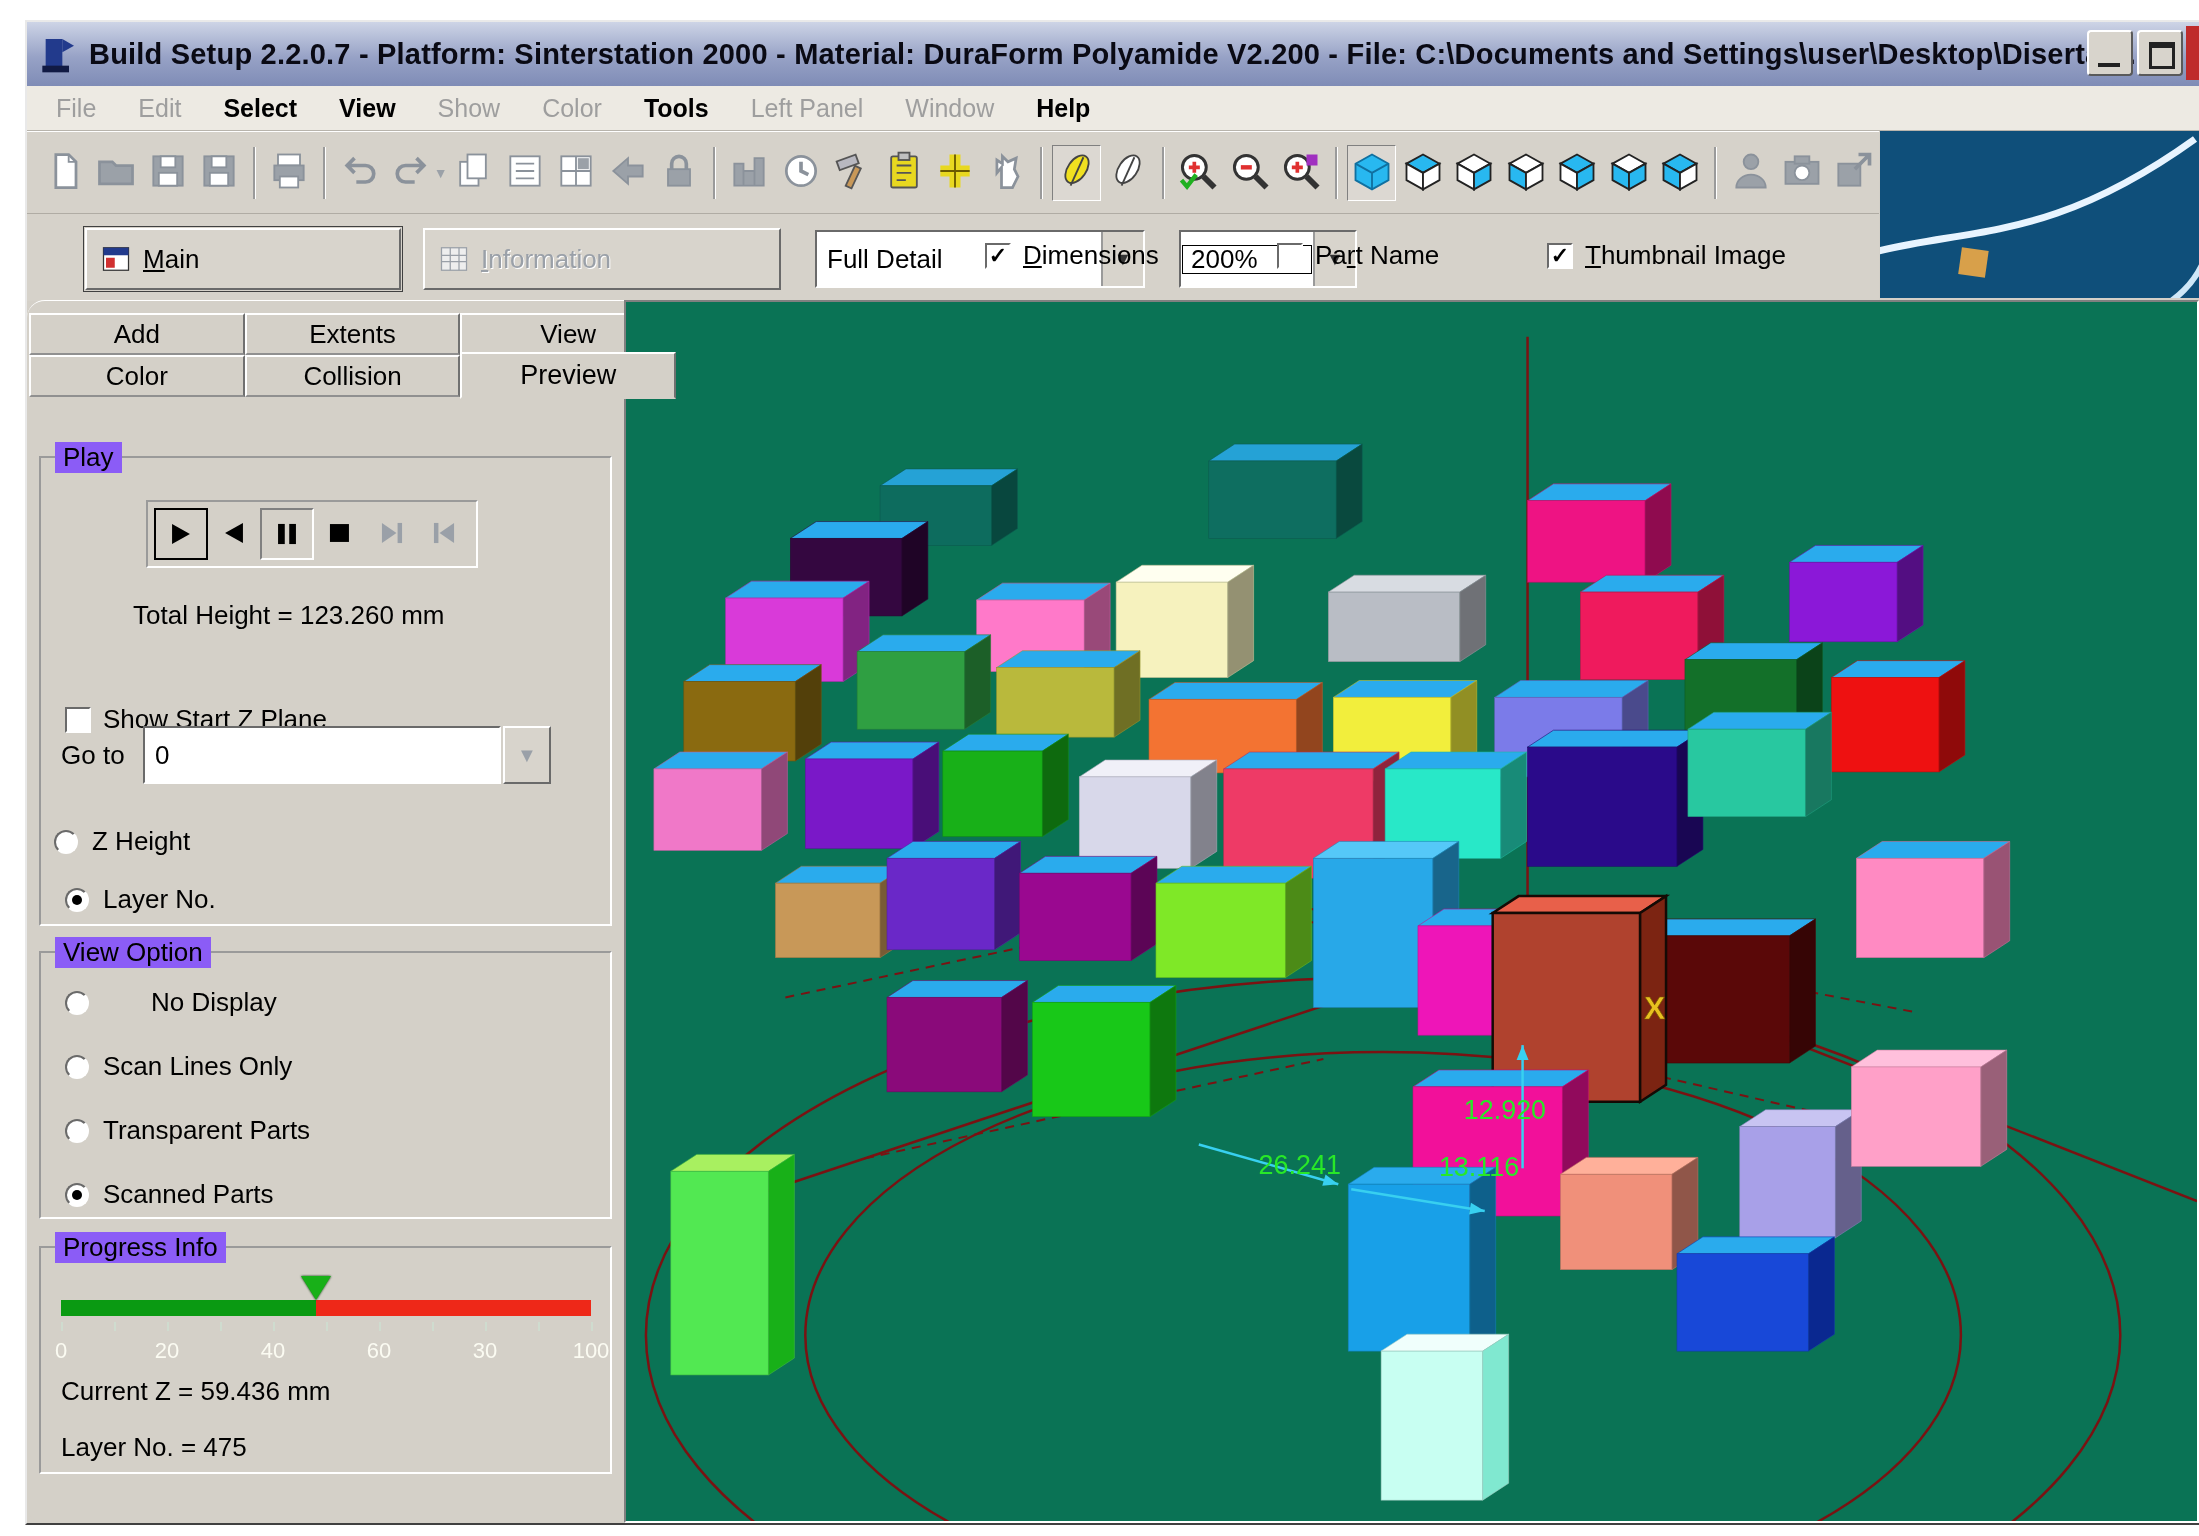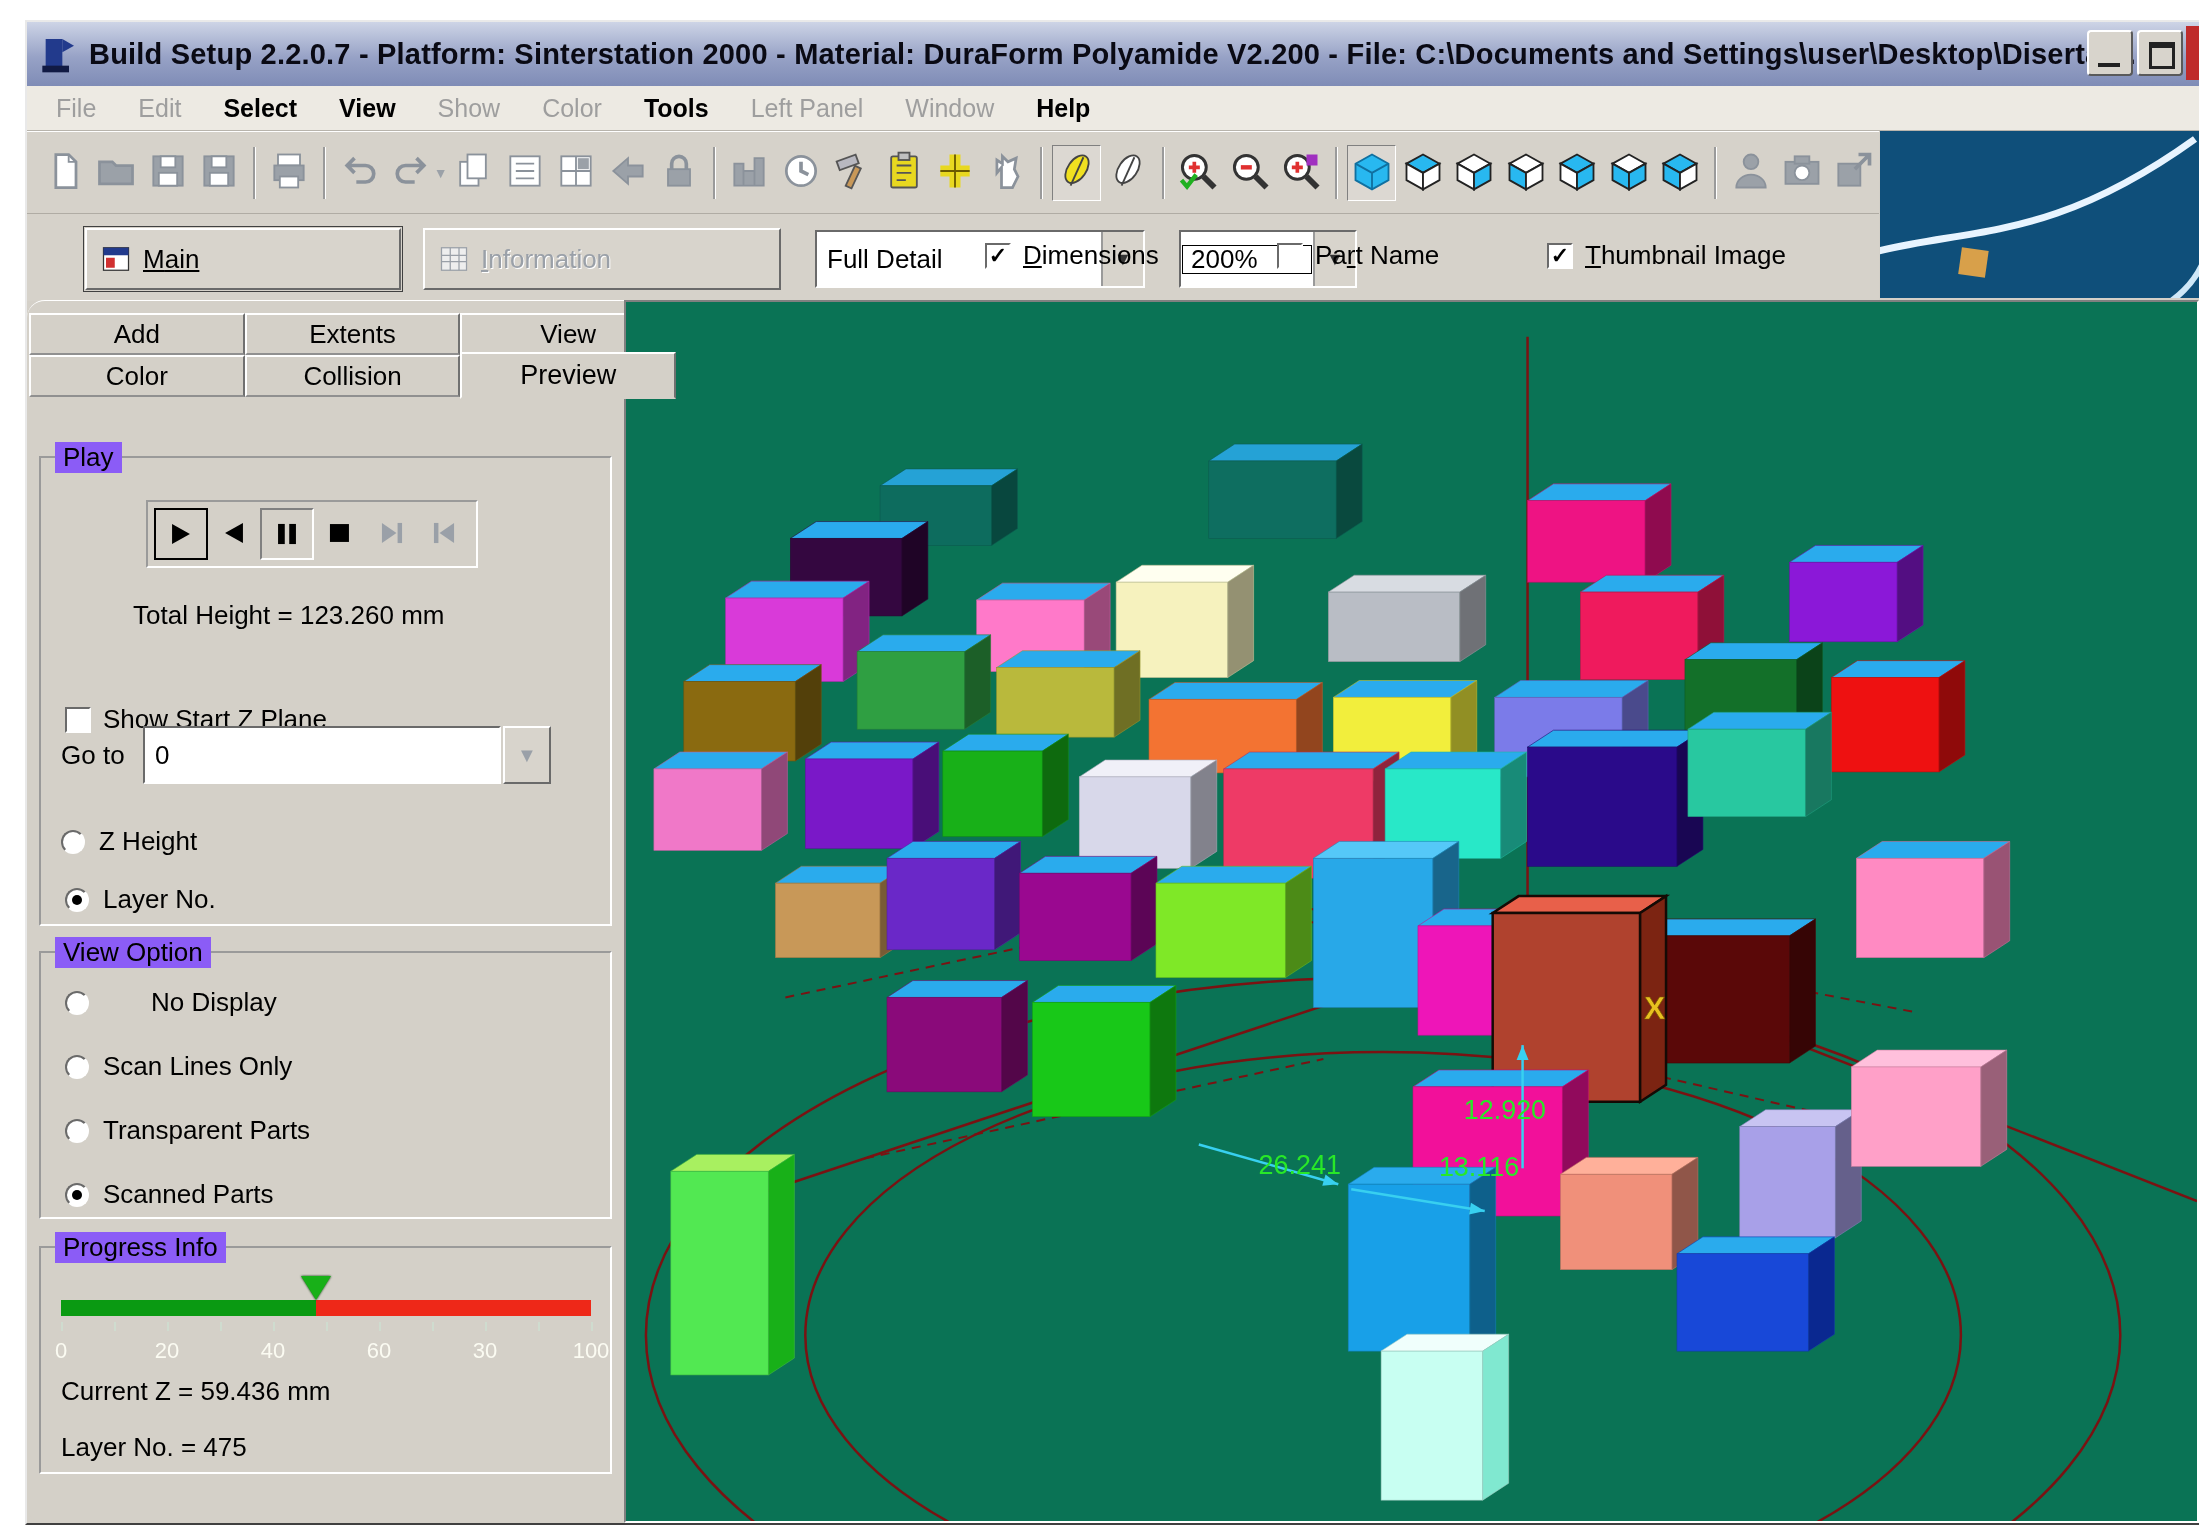--- a/index.html
+++ b/index.html
@@ -31,21 +31,21 @@
         border:1px solid transparent;position:relative;}
   .tbtn.pressed{border-color:#808080 #ffffff #ffffff #808080;background:#dcd8d2;}
   .tsep{width:2px;height:52px;margin:0 8px;background:#9a9a9a;border-right:1px solid #ffffff;}
   .drop-arrow{font-size:14px;color:#9ba1a8;margin-left:-3px;}
   .logo{position:absolute;right:0;top:109px;width:319px;height:167px;background:#0f4f7a;overflow:hidden;}
   .toolbar2{position:absolute;left:0;top:191px;right:320px;height:87px;background:#d6d2ca;border-top:1px solid #b0aca4;}
   .vbtn{position:absolute;height:62px;top:14px;background:#d8d4cc;border:2px solid;border-color:#ffffff #6a6a6a #6a6a6a #ffffff;
         display:flex;align-items:center;font-size:26px;color:#000;padding:0 14px;box-sizing:border-box;}
   .vbtn .bicon{margin-right:12px;display:inline-flex;}
   .vbtn.dis{color:#9aa0a8;text-shadow:1px 1px 0 #fff;}
-  .vbtn.main{left:58px;width:316px;outline:1px solid #404040;outline-offset:1px;text-decoration:underline;}
+  .vbtn.main{left:58px;width:316px;outline:1px solid #404040;outline-offset:1px;}
   .vbtn.info{left:396px;width:358px;}
   .combo{position:absolute;top:16px;height:58px;background:#ffffff;border:2px solid;border-color:#6a6a6a #ffffff #ffffff #6a6a6a;
          box-sizing:border-box;display:flex;align-items:center;}
   .combo .val{flex:1;font-size:26px;padding-left:10px;color:#000;white-space:nowrap;}
   .combo .cbtn{width:40px;height:100%;background:#d8d4cc;border-left:2px solid #9a9a9a;display:flex;align-items:center;justify-content:center;
                font-size:18px;color:#333;}
   .combo.detail{left:788px;width:330px;}
   .combo.zoom{left:1152px;width:178px;}
   .combo.zoom .val{outline:1px solid #000;outline-offset:-2px;}
   .check-row{position:absolute;top:26px;display:flex;align-items:center;font-size:26px;color:#000;}
@@ -455,21 +455,21 @@
           <div class="pl-text" style="left:92px;top:142px;">Total Height = 123.260 mm</div>
           <div class="checkline" style="left:24px;top:198px;">
             <span class="cbox" id="showstart-box"></span>
             <span>Show Start Z Plane</span>
           </div>
           <div class="pl-text" style="left:20px;top:282px;">Go to</div>
           <div class="goto-input">
               <span>0</span>
             </div>
           <div class="goto-btn">▼</div>
-          <div class="radio" style="left:20px;top:368px;">
+          <div class="radio" style="left:13px;top:368px;">
             <span class="rdot" id="radio-z"></span>
             <span>Z Height</span>
           </div>
           <div class="radio" style="left:24px;top:426px;justify-content:flex-end;">
             <span class="rdot on" id="radio-layer"></span>
             <span>Layer No.</span>
           </div>
         </div>
 
         <div class="group" style="top:650px;height:268px;">

